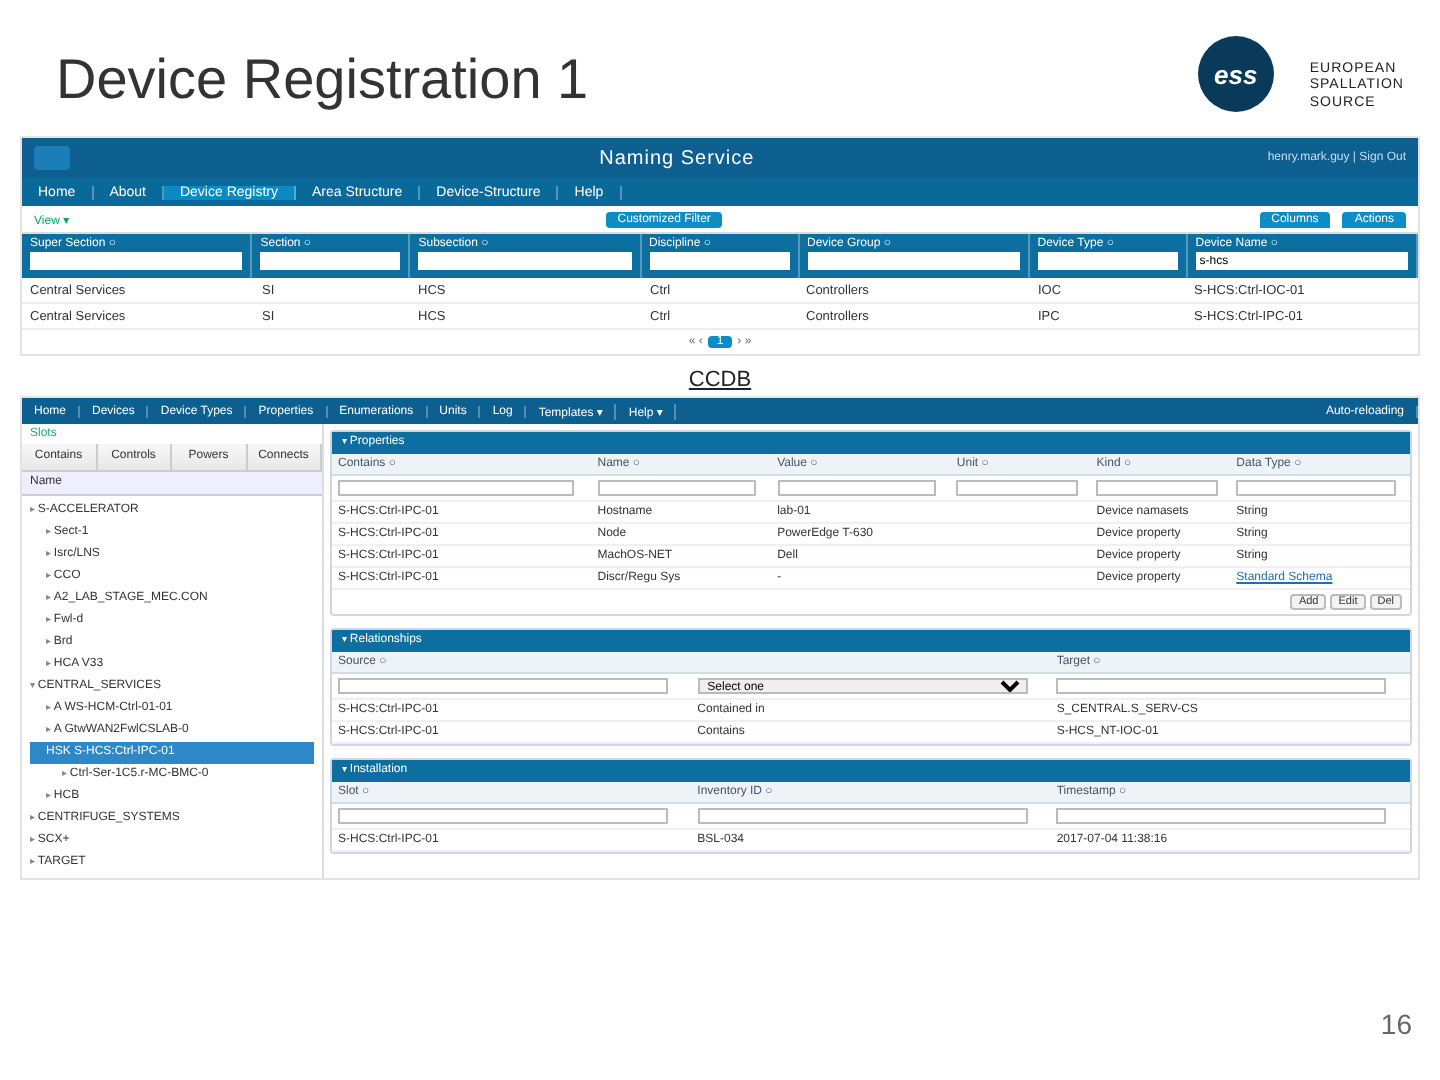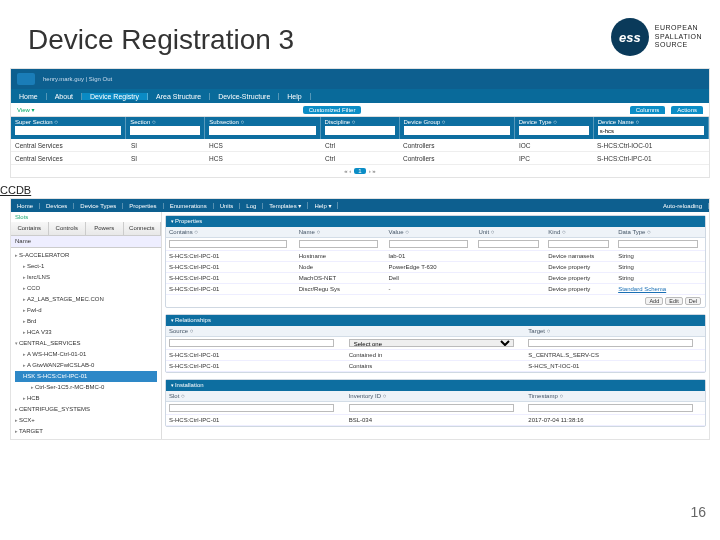--- a/index.html
+++ b/index.html
@@ -1,18 +1,18 @@
 <!DOCTYPE html>
 <html><head>
 <meta charset="utf-8">
 <style>
   html,body{margin:0;padding:0;font-family:Arial,Helvetica,sans-serif;background:#fff;color:#333;font-size:7px}
   .slide{width:720px;height:540px;position:relative;box-sizing:border-box;overflow:hidden}
   .title{font-size:28px;font-weight:300;color:#333;padding:24px 0 0 28px}
-  .logo-block{position:absolute;top:18px;right:18px;display:flex;align-items:center;gap:6px}
+  .logo-block{position:absolute;top:18px;right:18px;display:flex;align-items:flex-end;gap:18px}
   .logo-circle{width:38px;height:38px;border-radius:50%;background:#0a3a5a;display:flex;align-items:center;justify-content:center;color:#fff;font-weight:bold;font-size:13px;font-style:italic}
   .logo-text{font-size:7px;line-height:1.2;color:#222;letter-spacing:0.5px}
   .pagenum{position:absolute;bottom:20px;right:14px;font-size:14px;color:#666}
   
   .ns-wrap{margin:12px 10px 0 10px;border:1px solid #e3e3e3}
   .ns-top{background:#0d5f8f;color:#fff;display:flex;align-items:center;height:20px;padding:0 6px;font-size:8px}
   .ns-logo{width:18px;height:12px;background:#1a7db8;margin-right:8px;border-radius:2px}
   .ns-title{flex:1;text-align:center;font-size:10px;letter-spacing:0.5px}
   .ns-user{font-size:6px;color:#cde}
   .ns-menu{background:#096a9a;color:#fff;display:flex;height:14px;align-items:center;font-size:7px}
@@ -29,21 +29,21 @@
   .filt .col{flex:1;padding:2px 4px;border-right:1px solid rgba(255,255,255,.3);font-size:6px}
   .filt .col input{width:100%;height:9px;border:none;box-sizing:border-box;font-size:6px;background:#fff}
   .filt .col .lbl{display:block;margin-bottom:1px;white-space:nowrap}
   .filt .col.narrow{flex:0 0 70px}
   .row{display:flex;border-bottom:1px solid #eee;height:12px;align-items:center;font-size:6.5px}
   .row .c{flex:1;padding:0 4px;white-space:nowrap;overflow:hidden}
   .row .c.narrow{flex:0 0 70px}
   .pager{height:12px;display:flex;align-items:center;justify-content:center;gap:3px;font-size:6px;color:#666}
   .pager .pg{background:#0b8dc6;color:#fff;padding:0 4px;border-radius:2px}
   
-  .ccdb-lbl{font-size:11px;color:#222;margin:6px 0 2px 0;text-decoration:underline}
+  .ccdb-lbl{text-align:center;font-size:11px;color:#222;margin:6px 0 2px 0;text-decoration:underline}
   .ccdb{margin:0 10px 0 10px;border:1px solid #e3e3e3}
   .cc-top{background:#0d5f8f;color:#fff;height:13px;display:flex;align-items:center;font-size:6px}
   .cc-top span{padding:0 6px;border-right:1px solid rgba(255,255,255,.3)}
   .cc-top .spacer{flex:1;border:none}
   .cc-body{display:flex}
   .cc-left{width:150px;border-right:1px solid #ddd}
   .tabs{display:flex;background:linear-gradient(#f7f7f7,#e8e8e8);height:13px;font-size:6px;border-bottom:1px solid #ccc}
   .tabs span{flex:1;text-align:center;line-height:13px;border-right:1px solid #ccc}
   .tree-hdr{background:#eef;height:11px;line-height:11px;font-size:6px;padding:0 4px;border-bottom:1px solid #ccc}
   .tree{padding:2px 4px}
@@ -64,34 +64,35 @@
   .g3{grid-template-columns:1fr 1fr 1fr}
   .input-slim{height:8px;border:1px solid #bbb;width:95%;font-size:6px;box-sizing:border-box}
   .mini-btns{display:flex;justify-content:flex-end;gap:2px;padding:2px 4px}
   .mini-btns span{border:1px solid #bbb;padding:0 3px;font-size:5.5px;background:#f3f3f3;border-radius:2px}
   .link{color:#1a6fb5;text-decoration:underline}
 </style>
 </head>
 <body>
 <div class="slide">
 
-<div class="title">Device Registration 3</div>
+<div class="title">Device Registration 1</div>
 
 <div class="logo-block">
   <div class="logo-circle">ess</div>
   <div class="logo-text">
     <div>EUROPEAN</div>
     <div>SPALLATION</div>
     <div>SOURCE</div>
   </div>
 </div>
 
 <div class="ns-wrap">
   <div class="ns-top">
     <div class="ns-logo"></div>
+    <div class="ns-title">Naming Service</div>
     <div class="ns-user">henry.mark.guy  |  Sign Out</div>
   </div>
   <div class="ns-menu">
     <span>Home</span>
     <span>About</span>
     <span class="act">Device Registry</span>
     <span>Area Structure</span>
     <span>Device-Structure</span>
     <span>Help</span>
   </div>

